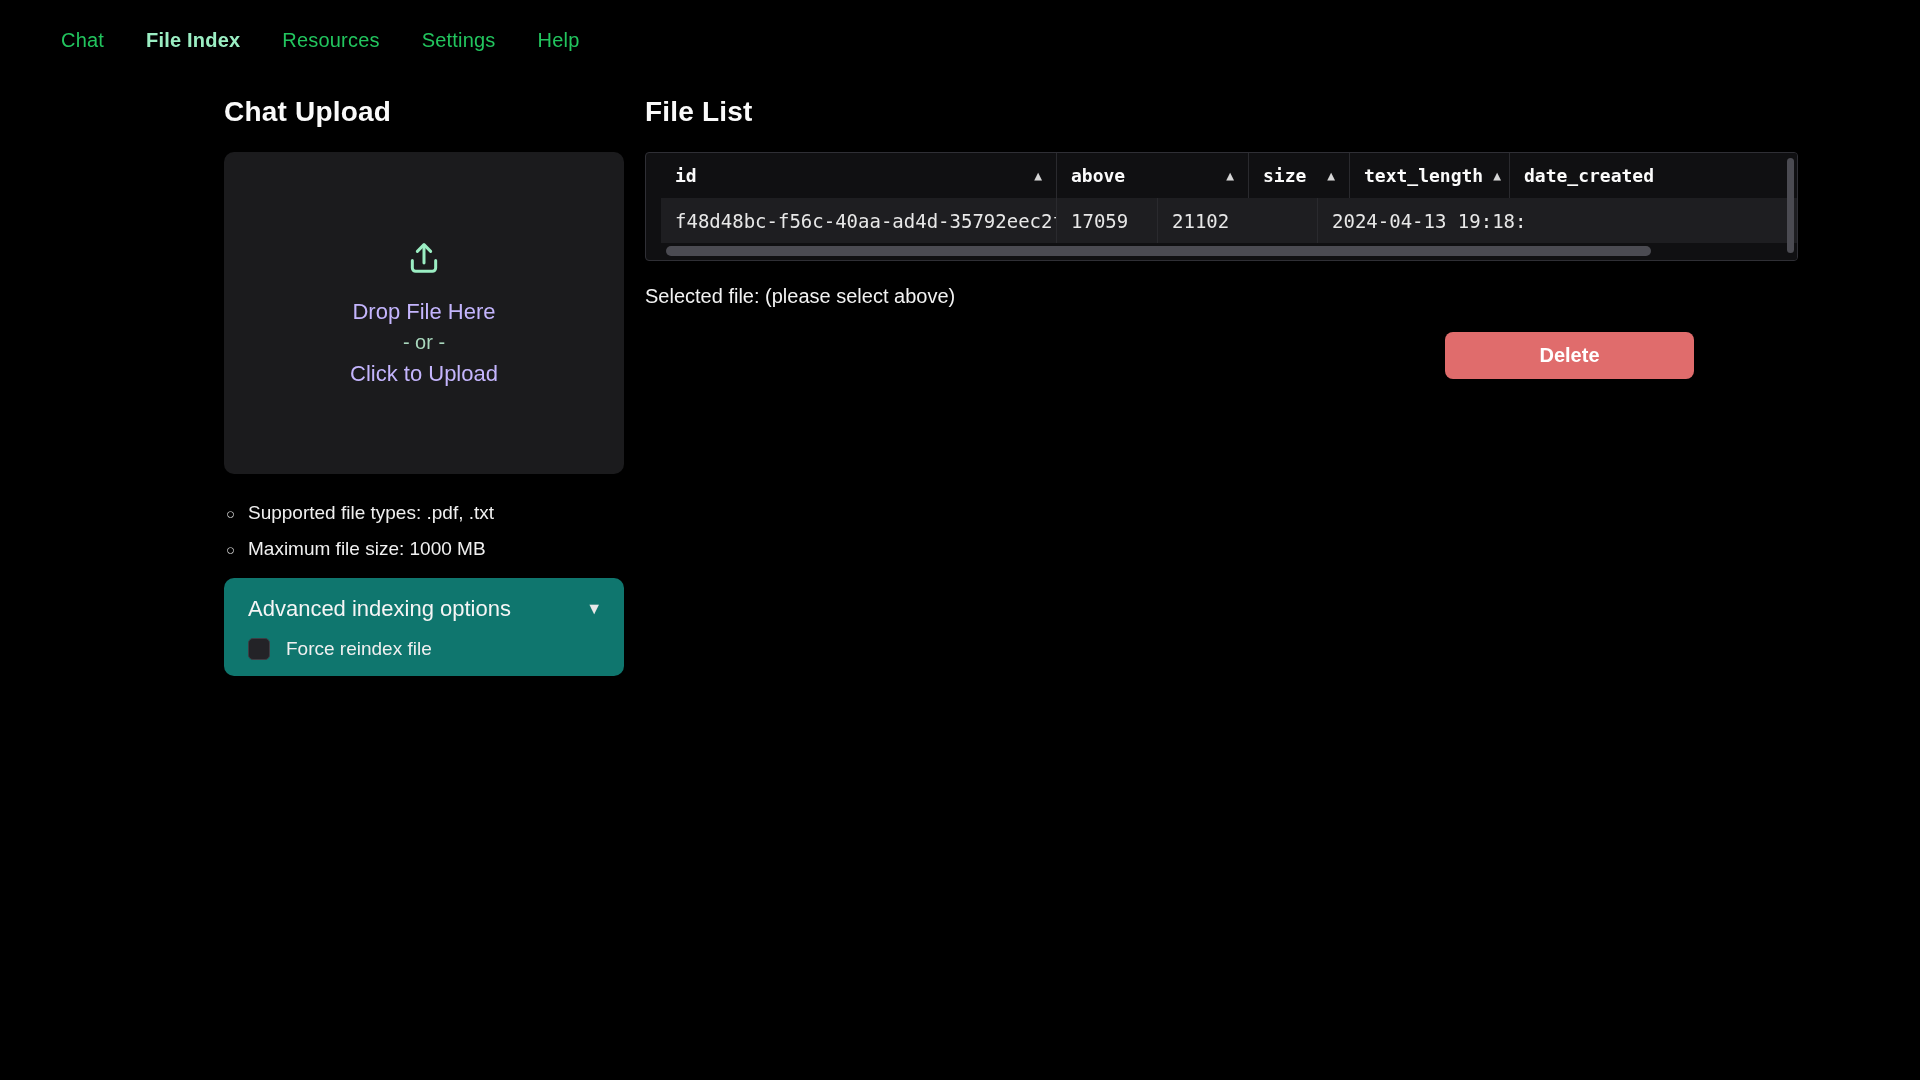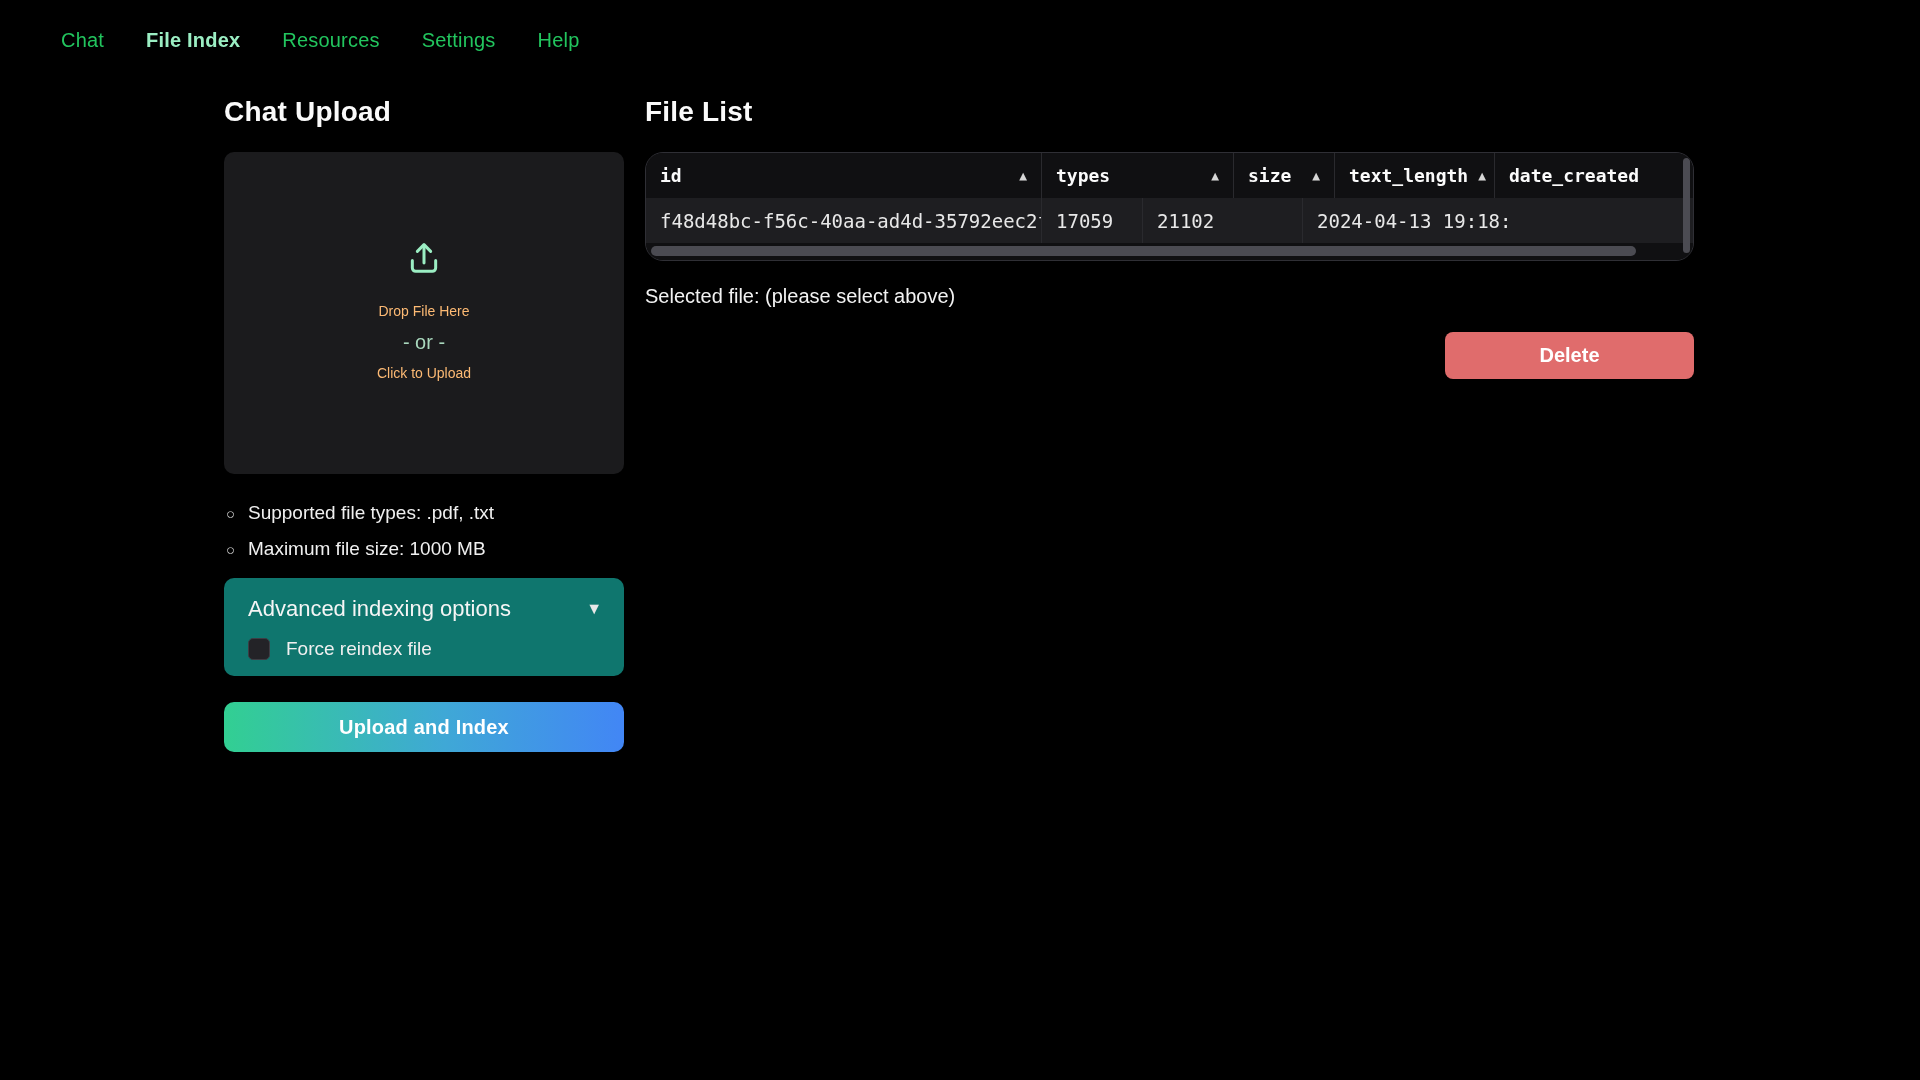--- a/index.html
+++ b/index.html
@@ -26,21 +26,21 @@
   .section-title { font-size: 28px; font-weight: 600; color: #fafafa; letter-spacing: .2px; }
 
   .dropzone {
     margin-top: 24px; height: 322px;
     background: #1b1b1d; border-radius: 10px;
     display: flex; flex-direction: column;
     align-items: center; justify-content: center;
     cursor: pointer;
   }
   .dropzone .up-icon { margin-bottom: 14px; }
-  .drop-line { color: #fdba74; font-size: 14px; line-height: 31px; }
+  .drop-line { color: #c4b5fd; font-size: 22px; line-height: 31px; }
   .drop-or { color: #a9d8bd; font-size: 20px; line-height: 31px; }
 
   .notes { margin-top: 28px; }
   .note-row { display: flex; align-items: center; margin-bottom: 14px; }
   .note-bullet { color: #cfcfcf; font-size: 15px; width: 24px; padding-left: 2px; }
   .note-text { color: #f0f0f0; font-size: 19px; }
 
   .advanced {
     margin-top: 18px; background: #0f766e; border-radius: 10px;
     padding: 18px 16px 16px 24px;
@@ -61,23 +61,23 @@
     background: linear-gradient(90deg, #32cf92 0%, #3fa8d6 55%, #4286f5 100%);
     color: #fff; font-size: 20px; font-weight: 700;
     font-family: "Liberation Sans", sans-serif;
     cursor: pointer; letter-spacing: .2px;
   }
 
   
   .right-col { position: absolute; left: 645px; top: 96px; width: 1049px; }
 
   .table-wrap {
-    margin-top: 24px; width: 1049px;
-    border: 1px solid #2f2f35; border-radius: 18px;
-    background: #101012; overflow: hidden; position: relative;
+    margin-top: 24px; width: 1153px;
+    border: 1px solid #2f2f35; border-radius: 4px;
+    background: #101012; overflow: hidden; position: relative; padding-left: 15px;
   }
   .tbl { display: flex; flex-direction: column; }
   .tbl-header { display: flex; height: 45px; background: #101012; }
   .tbl-row { display: flex; height: 45px; background: #1e1e21; }
   .cell {
     display: flex; align-items: center;
     padding: 0 14px; overflow: hidden; white-space: nowrap;
     border-right: 1px solid #2a2a2e;
     font-family: "DejaVu Sans Mono", monospace;
   }
@@ -149,35 +149,34 @@
     <div class="advanced-header">
       <span class="advanced-title">Advanced indexing options</span>
       <span class="advanced-arrow">▼</span>
     </div>
     <div class="checkbox-row">
       <span class="checkbox"></span>
       <span class="checkbox-label">Force reindex file</span>
     </div>
   </div>
 
-  <button class="submit-btn">Upload and Index</button>
 </div>
 
 <div class="right-col">
   <div class="section-title">File List</div>
 
   <div class="table-wrap">
     <div class="tbl">
       <div class="tbl-header">
         <div class="cell hcell c-id">
           <span>id</span>
           <span class="sort-icon">▲</span>
         </div>
         <div class="cell hcell c-name">
-          <span>types</span>
+          <span>above</span>
           <span class="sort-icon">▲</span>
         </div>
         <div class="cell hcell c-size">
           <span>size</span>
           <span class="sort-icon">▲</span>
         </div>
         <div class="cell hcell c-len">
           <span>text_length</span>
           <span class="sort-icon">▲</span>
         </div>

